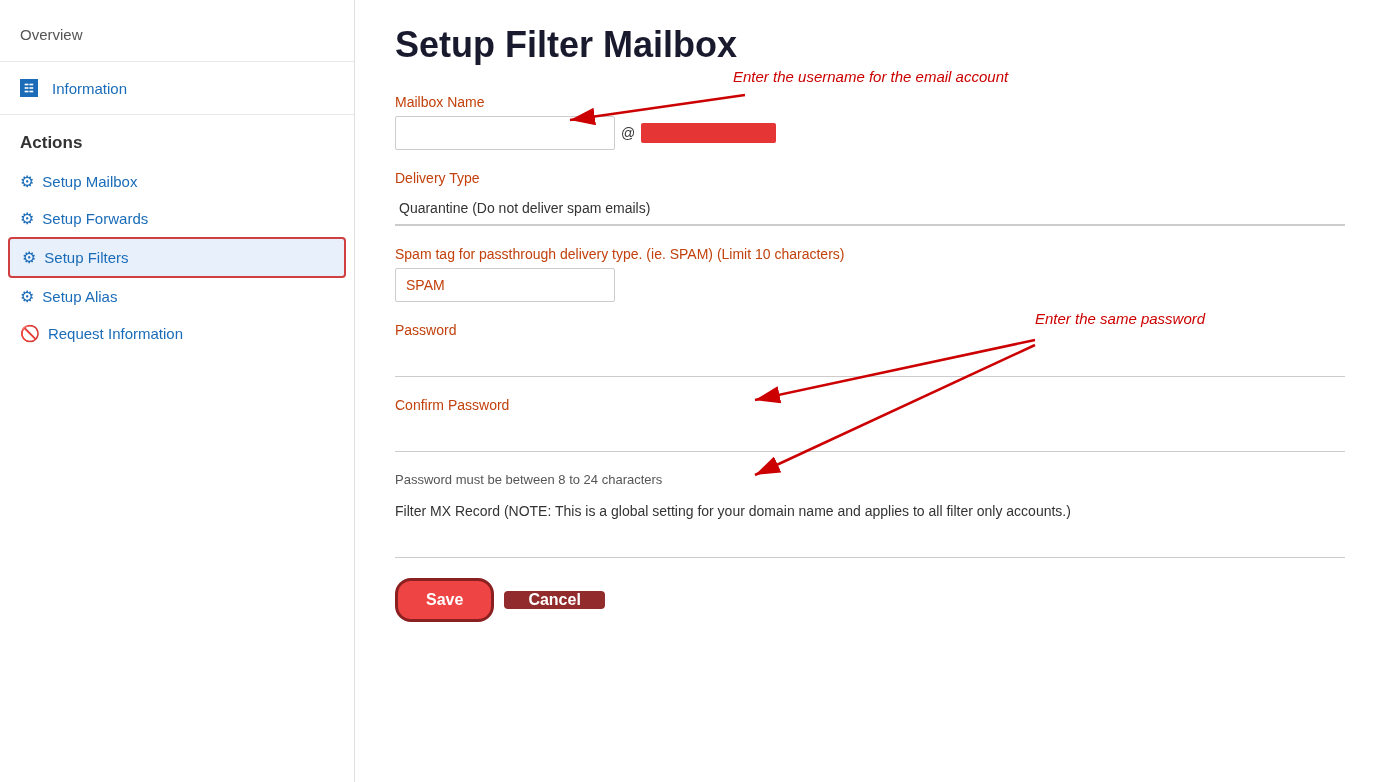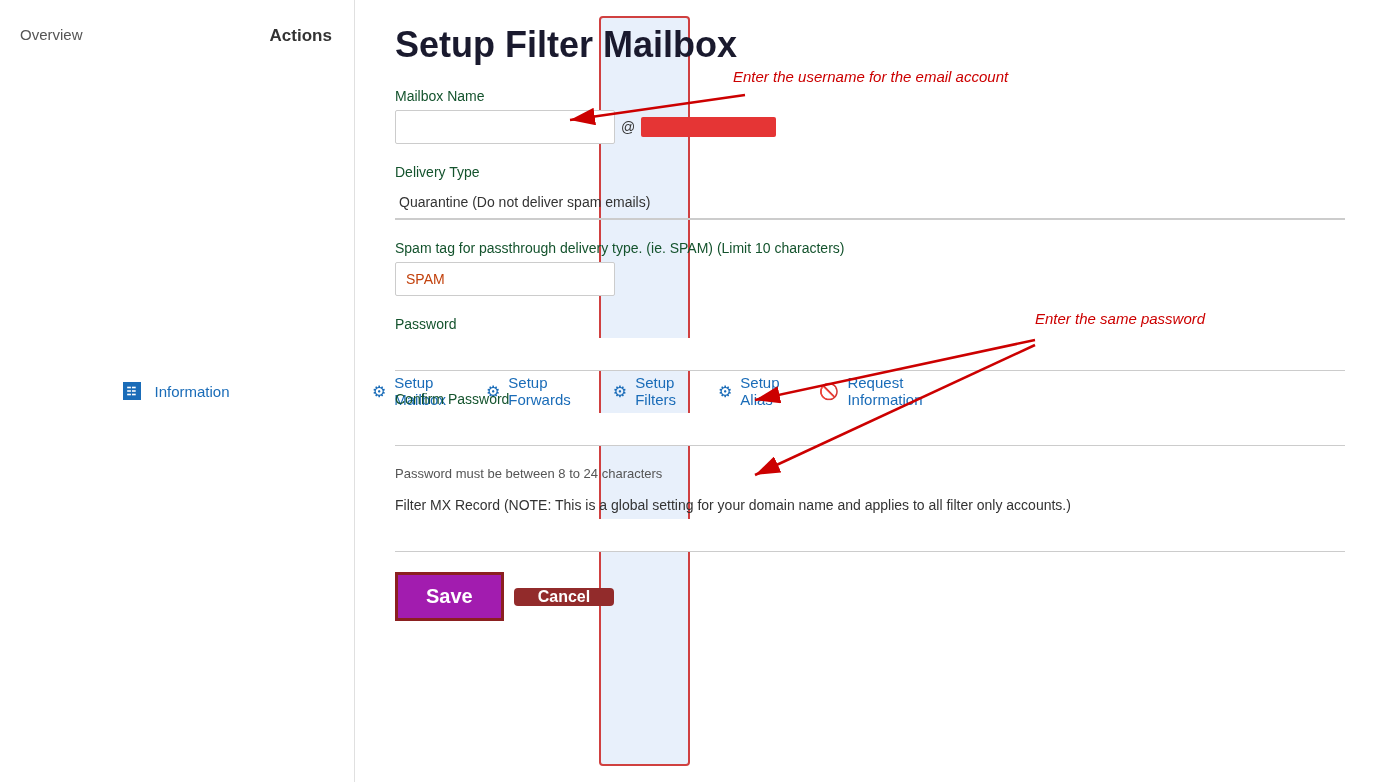--- a/index.html
+++ b/index.html
@@ -6,21 +6,21 @@
     body { font-family: Arial, sans-serif; display: flex; height: 782px; overflow: hidden; background: #fff; }
 
     
     #sidebar {
       width: 355px;
       min-width: 355px;
       background: #fff;
       border-right: 1px solid #e0e0e0;
       padding: 16px 0;
       display: flex;
-      flex-direction: row;
+      flex-direction: column;
     }
     .sidebar-overview {
       font-size: 15px;
       color: #555;
       padding: 10px 20px;
     }
     .sidebar-item {
       display: flex;
       align-items: center;
       gap: 8px;
@@ -51,28 +51,28 @@
     #main {
       flex: 1;
       padding: 24px 40px;
       overflow-y: auto;
       position: relative;
     }
     .page-title {
       font-size: 36px;
       font-weight: 900;
       color: #1a1a2e;
-      margin-bottom: 22px;
+      margin-bottom: 28px;
     }
 
     
     .field-group { margin-bottom: 20px; }
     .field-label {
       font-size: 14px;
-      color: #14532d;
+      color: #c2410c;
       margin-bottom: 6px;
       display: block;
     }
     .field-row { display: flex; align-items: center; gap: 6px; }
     .field-input {
       border: 1px solid #ccc;
       padding: 8px 10px;
       font-size: 14px;
       color: #c2410c;
       outline: none;
@@ -106,28 +106,28 @@
     .filter-mx-label {
       font-size: 14px;
       color: #333;
       margin-bottom: 6px;
       display: block;
     }
 
     
     .button-row { display: flex; gap: 10px; margin-top: 16px; align-items: center; }
     .btn-save {
-      background: #a21caf;
+      background: #ef4444;
       color: #fff;
       border: 3px solid #8b2020;
       padding: 10px 28px;
-      font-size: 20px;
+      font-size: 16px;
       font-weight: bold;
       cursor: pointer;
-      border-radius: 0;
+      border-radius: 16px;
     }
     .btn-cancel {
       background: #922b2b;
       color: #fff;
       border: none;
       padding: 0 24px;
       font-size: 16px;
       font-weight: bold;
       cursor: pointer;
       border-radius: 4px;

